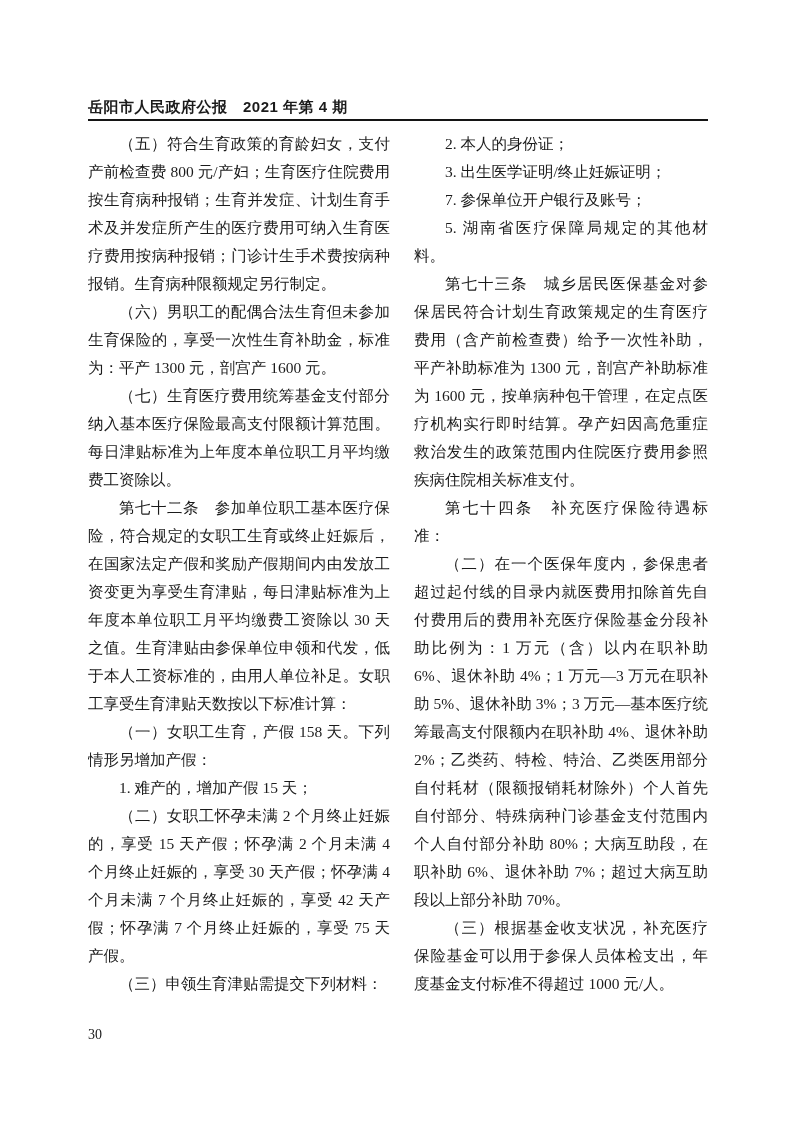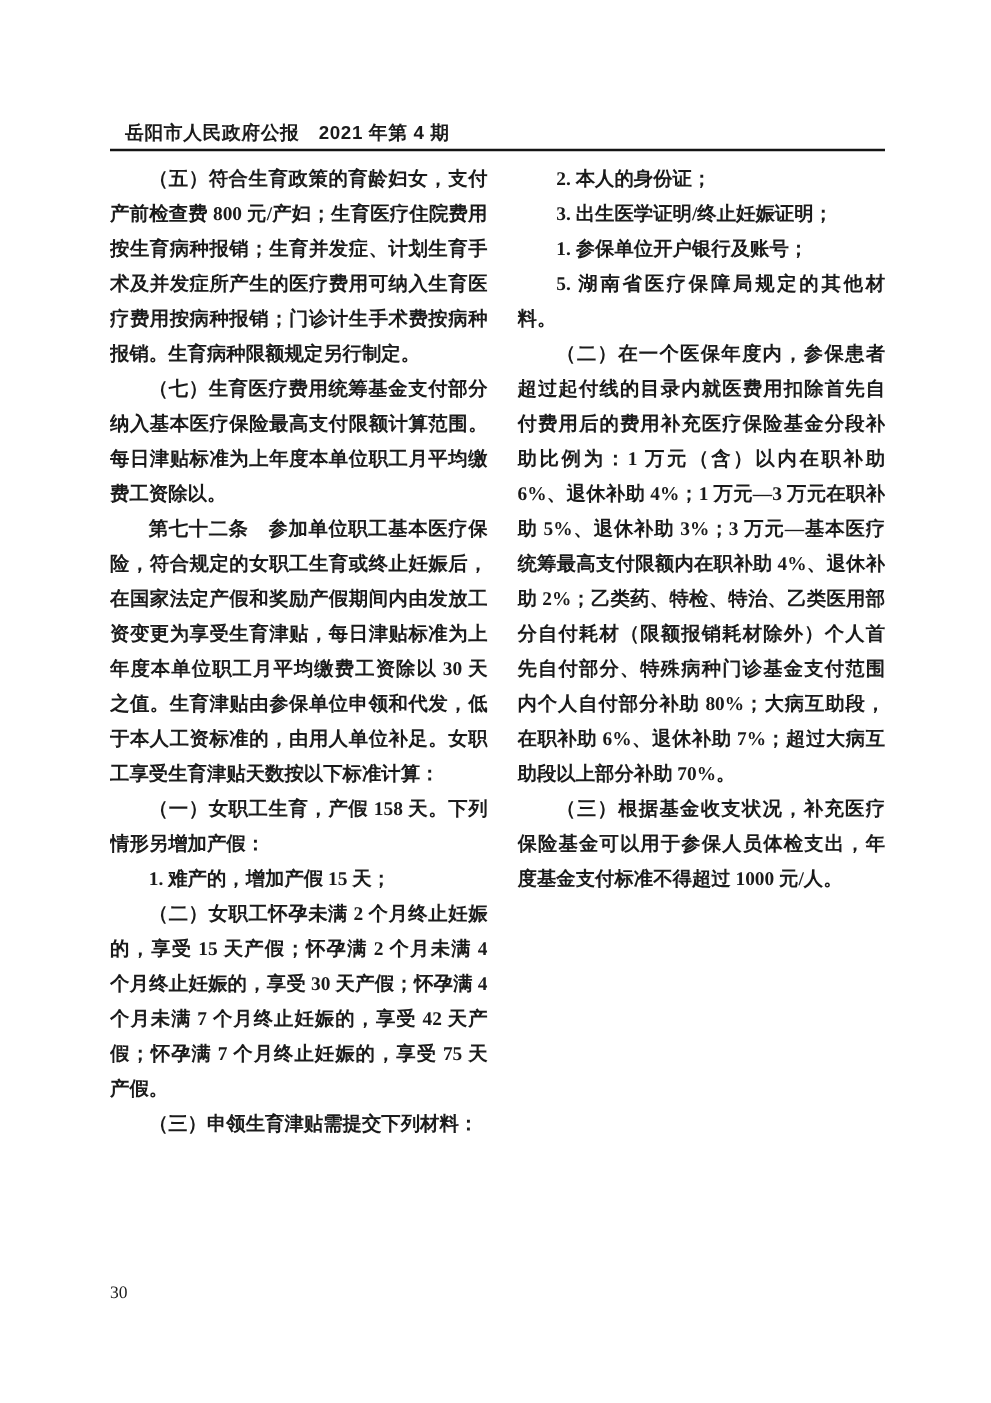--- a/index.html
+++ b/index.html
@@ -15,21 +15,20 @@
     overflow: hidden;
     font-family: "Liberation Serif", "DejaVu Serif", serif;
     color: #1b1b1b;
   }
   .header {
     position: absolute;
     left: 88px;
     top: 98px;
     width: 620px;
     height: 20px;
-    margin-left: 12px;
   }
   .header-title {
     font-family: "Liberation Sans", "DejaVu Sans", sans-serif;
     font-weight: bold;
     font-size: 15px;
     line-height: 18px;
     letter-spacing: 0.5px;
     white-space: nowrap;
   }
   .header-rule {
@@ -44,21 +43,20 @@
     position: absolute;
     left: 88px;
     top: 130px;
     width: 620px;
     display: flex;
     gap: 24px;
   }
   .col {
     overflow: hidden;
     height: 900px;
-    font-weight: bold;
   }
   .col-left  { width: 302px; }
   .col-right { width: 294px; }
   p.para {
     margin: 0;
     font-size: 15.5px;
     line-height: 28px;
     text-align: justify;
     text-justify: inter-ideograph;
     word-break: break-all;
@@ -80,34 +78,37 @@
   <div class="header">
     <div class="header-title">岳阳市人民政府公报　2021 年第 4 期</div>
   </div>
 
   <div class="header-rule"></div>
 
   <div class="columns">
 
     <div class="col col-left">
       <p class="para indent">（五）符合生育政策的育龄妇女，支付产前检查费 800 元/产妇；生育医疗住院费用按生育病种报销；生育并发症、计划生育手术及并发症所产生的医疗费用可纳入生育医疗费用按病种报销；门诊计生手术费按病种报销。生育病种限额规定另行制定。</p>
+      <p class="para indent">（六）男职工的配偶合法生育但未参加生育保险的，享受一次性生育补助金，标准为：平产 1300 元，剖宫产 1600 元。</p>
       <p class="para indent">（七）生育医疗费用统筹基金支付部分纳入基本医疗保险最高支付限额计算范围。每日津贴标准为上年度本单位职工月平均缴费工资除以。</p>
       <p class="para indent">第七十二条　参加单位职工基本医疗保险，符合规定的女职工生育或终止妊娠后，在国家法定产假和奖励产假期间内由发放工资变更为享受生育津贴，每日津贴标准为上年度本单位职工月平均缴费工资除以 30 天之值。生育津贴由参保单位申领和代发，低于本人工资标准的，由用人单位补足。女职工享受生育津贴天数按以下标准计算：</p>
       <p class="para indent">（一）女职工生育，产假 158 天。下列情形另增加产假：</p>
       <p class="para indent">1. 难产的，增加产假 15 天；</p>
       <p class="para indent">（二）女职工怀孕未满 2 个月终止妊娠的，享受 15 天产假；怀孕满 2 个月未满 4 个月终止妊娠的，享受 30 天产假；怀孕满 4 个月未满 7 个月终止妊娠的，享受 42 天产假；怀孕满 7 个月终止妊娠的，享受 75 天产假。</p>
       <p class="para indent">（三）申领生育津贴需提交下列材料：</p>
 
     </div>
 
     <div class="col col-right">
       <p class="para indent">2. 本人的身份证；</p>
       <p class="para indent">3. 出生医学证明/终止妊娠证明；</p>
-      <p class="para indent">1. 参保单位开户银行及账号；</p>
+      <p class="para indent">7. 参保单位开户银行及账号；</p>
       <p class="para indent">5. 湖南省医疗保障局规定的其他材料。</p>
+      <p class="para indent">第七十三条　城乡居民医保基金对参保居民符合计划生育政策规定的生育医疗费用（含产前检查费）给予一次性补助，平产补助标准为 1300 元，剖宫产补助标准为 1600 元，按单病种包干管理，在定点医疗机构实行即时结算。孕产妇因高危重症救治发生的政策范围内住院医疗费用参照疾病住院相关标准支付。</p>
+      <p class="para indent">第七十四条　补充医疗保险待遇标准：</p>
       <p class="para indent">（二）在一个医保年度内，参保患者超过起付线的目录内就医费用扣除首先自付费用后的费用补充医疗保险基金分段补助比例为：1 万元（含）以内在职补助 6%、退休补助 4%；1 万元—3 万元在职补助 5%、退休补助 3%；3 万元—基本医疗统筹最高支付限额内在职补助 4%、退休补助 2%；乙类药、特检、特治、乙类医用部分自付耗材（限额报销耗材除外）个人首先自付部分、特殊病种门诊基金支付范围内个人自付部分补助 80%；大病互助段，在职补助 6%、退休补助 7%；超过大病互助段以上部分补助 70%。</p>
       <p class="para indent">（三）根据基金收支状况，补充医疗保险基金可以用于参保人员体检支出，年度基金支付标准不得超过 1000 元/人。</p>
 
     </div>
 
   </div>
 
   <div class="page-number">30</div>
 
 </div>

